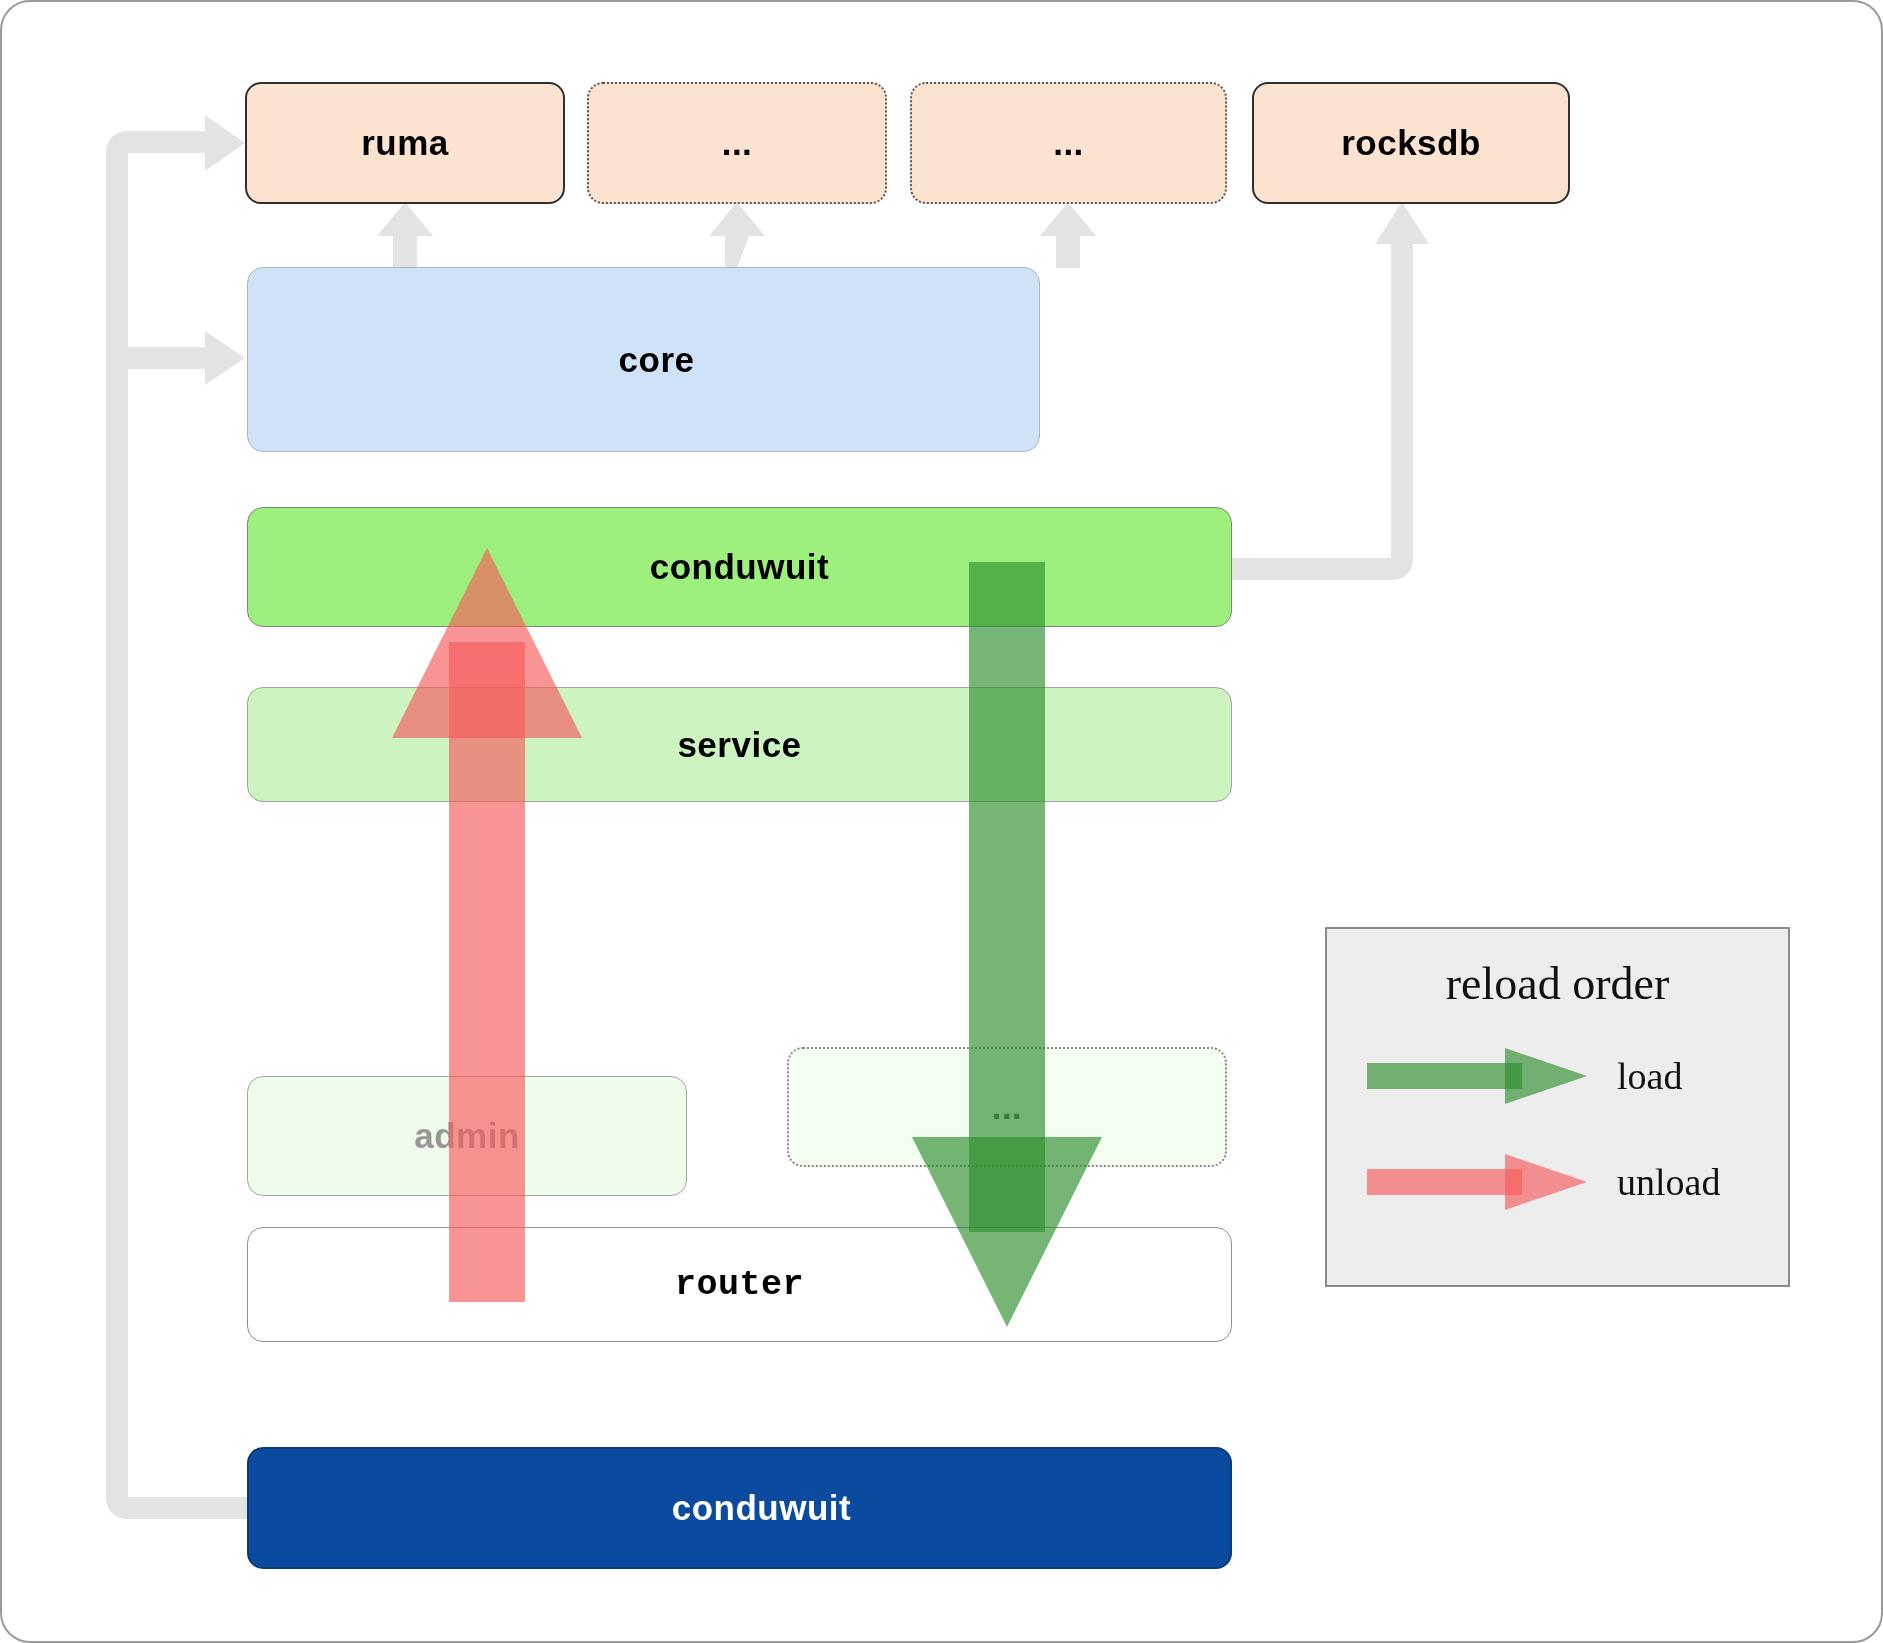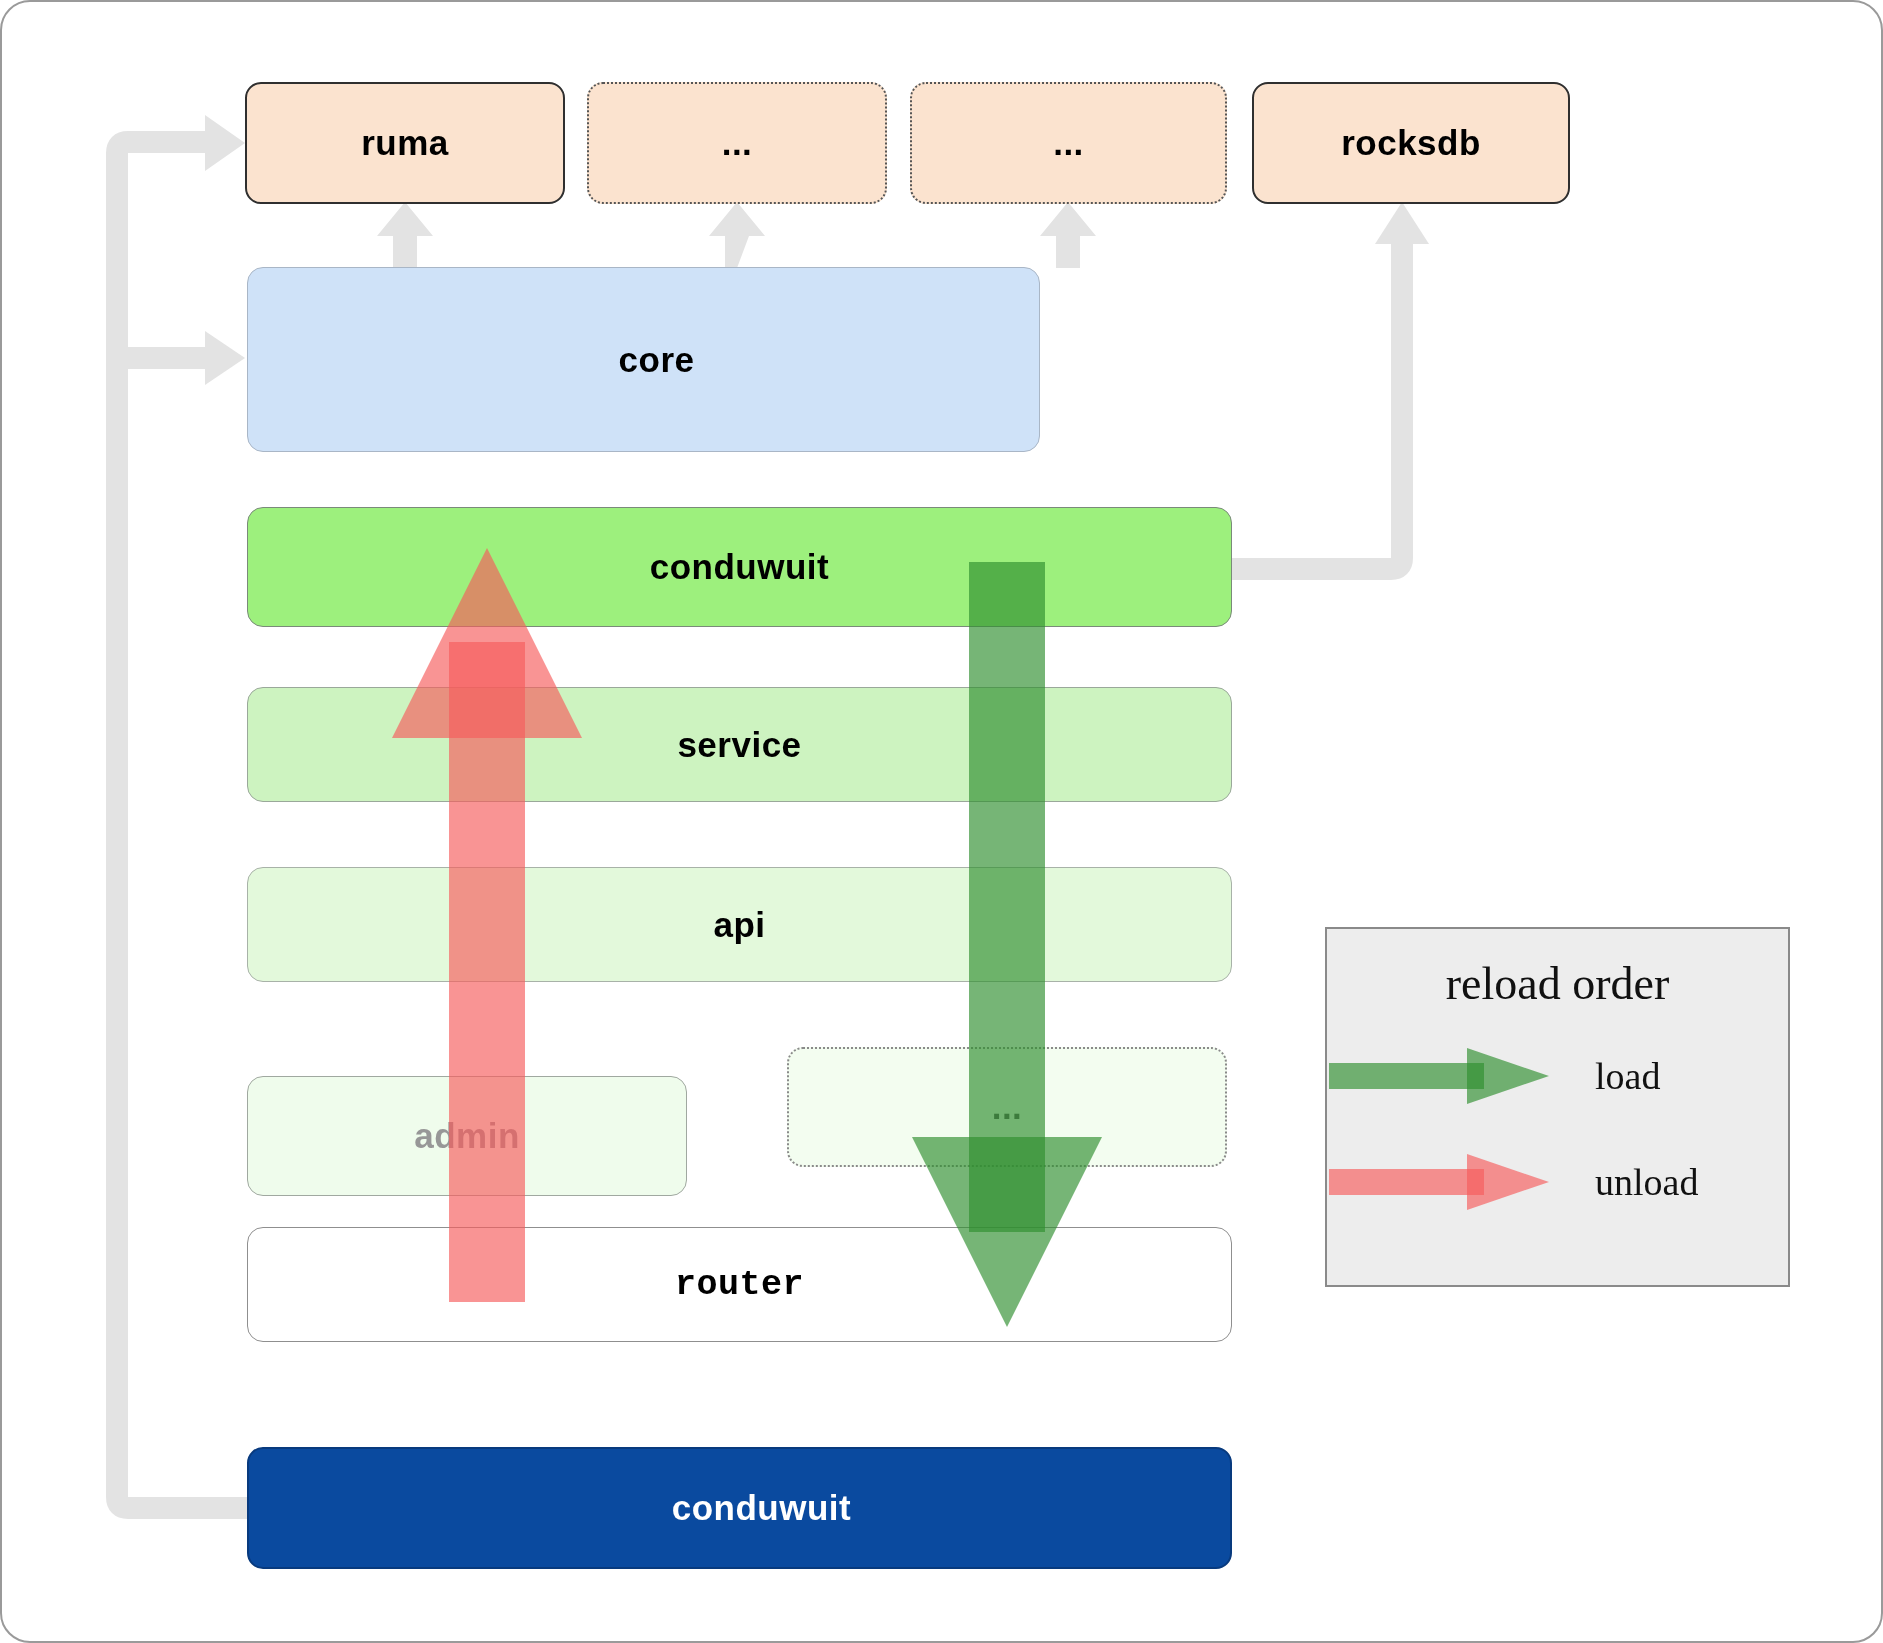--- a/index.html
+++ b/index.html
@@ -28,21 +28,21 @@
   #box-admin{left:245px;top:1045px;width:440px;height:120px;background:#effcec;border:1px solid #a0a8a0;color:#979797;margin-top:29px;}
   #box-admin-dots{left:785px;top:1045px;width:440px;height:120px;background:#f3fdf0;border:2px dotted #8a8a8a;color:#555;}
   #box-router{left:245px;top:1225px;width:985px;height:115px;background:#ffffff;border:1px solid #8f8f8f;font-family:Liberation Mono, monospace;}
   #box-conduwuit{left:245px;top:1445px;width:985px;height:122px;background:#0a4a9f;border:2px solid #083a7e;color:#ffffff;padding-left:44px;}
   .legend{
     position:absolute;left:1323px;top:925px;width:465px;height:360px;z-index:6;
     background:#ededed;border:2px solid #8a8a8a;box-sizing:border-box;
     display:flex;flex-direction:column;font-family:Liberation Serif, serif;
   }
   .legend-title{font-size:46px;color:#111;text-align:center;margin-top:28px;}
-  .legend-row{display:flex;align-items:center;gap:38px;margin-top:26px;}
+  .legend-row{display:flex;align-items:center;gap:22px;padding-left:38px;margin-top:26px;}
   .legend-row span{font-size:38px;color:#111;}
 </style>
 </head>
 <body>
 
 <div class="canvas">
 
   <svg class="layer connectors" viewBox="0 0 1883 1643">
 
     <polygon fill="#e3e3e3" points="391,266 391,234 375,234 403,200 431,234 415,234 415,266"></polygon>
@@ -59,21 +59,20 @@
   </svg>
 
   <div class="box external" id="box-ruma">ruma</div>
   <div class="box external dotted" id="box-dots1">...</div>
   <div class="box external dotted" id="box-dots2">...</div>
   <div class="box external" id="box-rocksdb">rocksdb</div>
 
   <div class="box" id="box-core">core</div>
   <div class="box" id="box-database">conduwuit</div>
   <div class="box" id="box-service">service</div>
-  <div class="box" id="box-api">api</div>
   <div class="box" id="box-admin">admin</div>
   <div class="box" id="box-admin-dots">...</div>
   <div class="box" id="box-router">router</div>
   <div class="box" id="box-conduwuit">conduwuit</div>
 
   <svg class="layer bigarrows" viewBox="0 0 1883 1643">
 
     <g>
       <rect x="447" y="640" width="76" height="660" fill="#f65c5c" fill-opacity="0.66"></rect>
       <polygon points="390,736 485,546 580,736" fill="#f65c5c" fill-opacity="0.66"></polygon>

